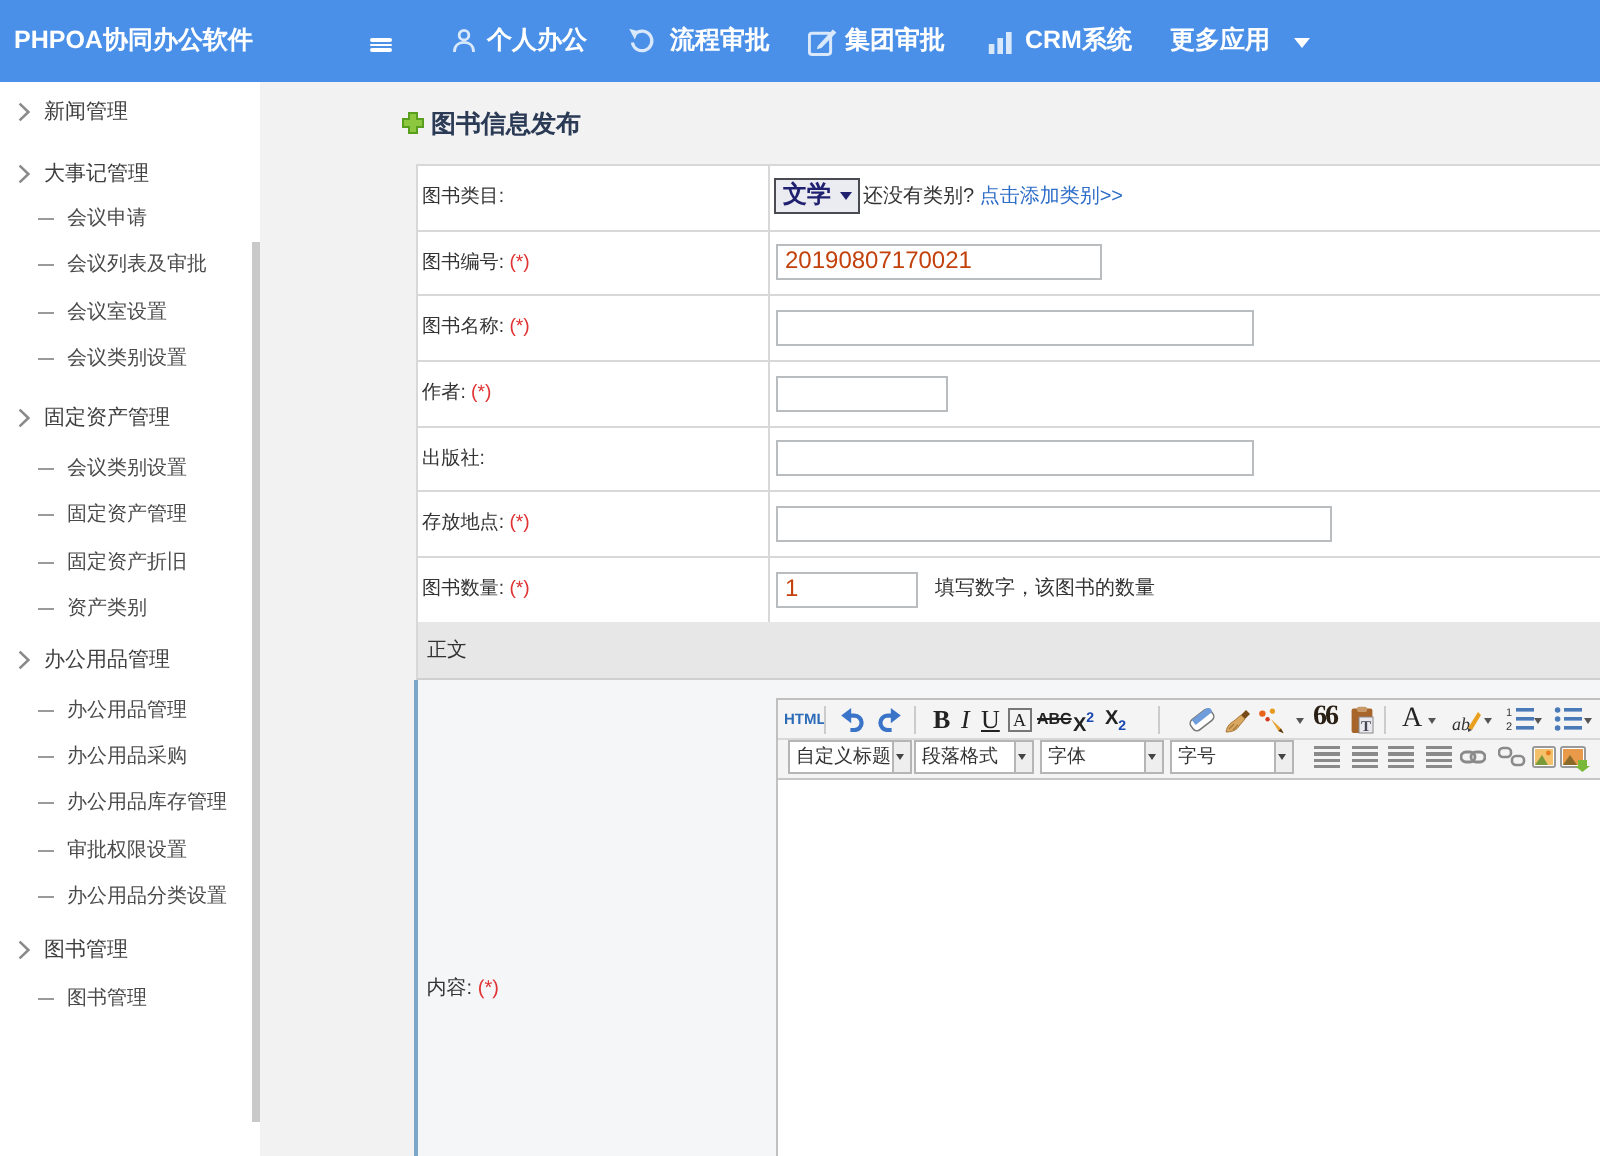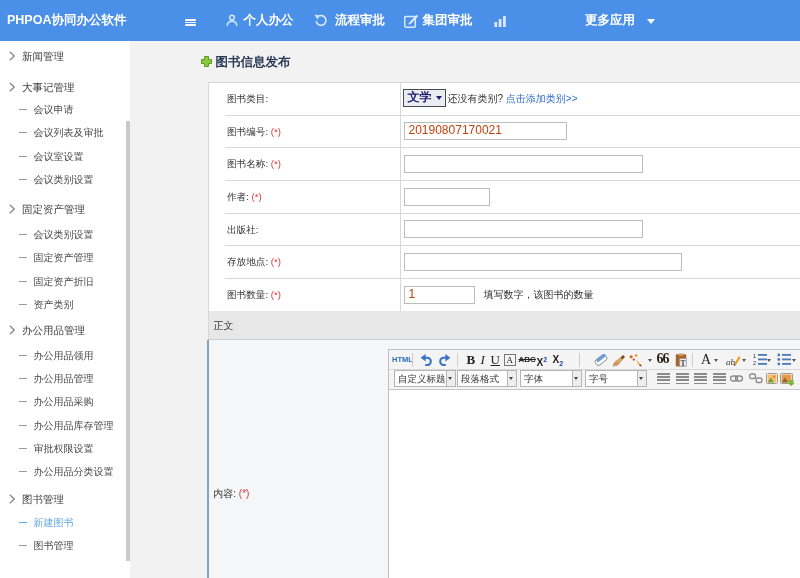--- a/index.html
+++ b/index.html
@@ -24,21 +24,21 @@
 .sel-top { color:#3f9bdc; }
 .sel-sub { color:#66a9e0 !important; }
 .sel-sub:before { background:#66a9e0 !important; }
 .sb-scroll { position:absolute; left:125.5px; top:80px; width:4px; height:440px; background:#c9c9c9; }
 
 
 .main { position:absolute; left:130px; top:41px; width:670px; height:537px; background:#f2f2f2; overflow:hidden; }
 .title { position:absolute; left:85.5px; top:12.5px; font-size:12.5px; font-weight:bold; color:#2b3a55; }
 
 
-.ftable { position:absolute; left:77.5px; top:41px; width:593px; background:#fff; border-top:1px solid #d8d8d8; border-left:1px solid #d8d8d8;padding-left:16px; }
+.ftable { position:absolute; left:77.5px; top:41px; width:593px; background:#fff; border-top:1px solid #d8d8d8; border-left:1px solid #d8d8d8; }
 .frow { position:relative; height:32.7px; border-bottom:1px solid #d8d8d8; }
 .flabel { position:absolute; left:0; top:0; bottom:0; width:176px; border-right:1px solid #d8d8d8; font-size:9.6px; color:#333; line-height:32.7px; padding-left:2.5px; white-space:nowrap; }
 .req { color:#e03333; }
 .ffield { position:absolute; left:177px; top:0; bottom:0; right:0; font-size:10px; }
 .inp { position:absolute; top:6.5px; height:18px; border:1px solid #b9bdbf; background:#fff; font-size:12px; color:#c2410c; line-height:15px; padding-left:4px; white-space:nowrap; }
 .ftxt { position:absolute; top:0; line-height:32.7px; font-size:10px; color:#333; white-space:nowrap; }
 
 .zrow { position:absolute; left:77.5px; top:270.4px; width:593px; height:29px; background:#e7e7e7; border-left:1px solid #d8d8d8; border-bottom:1px solid #cfcfcf; font-size:10px; color:#333; line-height:29px; padding-left:5px; }
 .crow { position:absolute; left:76.8px; top:299.4px; width:593.2px; height:237.6px; background:#f5f6f8; border-left:2px solid #7da7c9; }
 .clabel { position:absolute; left:4.5px; top:147px; font-size:10px; color:#333; }
@@ -78,20 +78,21 @@
   <svg class="nav-ico" style="left:404px;top:13.5px" width="15" height="14" viewBox="0 0 15 14">
       <rect x="0.7" y="2.6" width="10.6" height="10.6" rx="1.3" fill="none" stroke="#d9e9fb" stroke-width="1.5"></rect>
       <path d="M4.9 9 L12.4 0.7 L14.2 2.3 L6.7 10 L4.4 10.6 Z" fill="#d9e9fb"></path>
     </svg>
   <div class="nav-item" style="left:422.5px">集团审批</div>
   <svg class="nav-ico" style="left:493.5px;top:15px" width="13" height="12" viewBox="0 0 13 12">
       <rect x="0.4" y="7" width="2.8" height="5" fill="#d9e9fb"></rect>
       <rect x="4.7" y="4" width="2.8" height="8" fill="#d9e9fb"></rect>
       <rect x="9" y="1" width="2.8" height="11" fill="#d9e9fb"></rect>
     </svg>
+  <div class="nav-item" style="left:512.5px">CRM系统</div>
   <div class="nav-item" style="left:585px">更多应用</div>
   <div style="position:absolute;left:647px;top:18.5px;border-left:4.5px solid transparent;border-right:4.5px solid transparent;border-top:5px solid #fff"></div>
 </div>
 
 <div class="sidebar">
   <div class="sb-top"><svg class="arr" width="6" height="10" viewBox="0 0 6 10">
         <path d="M0.8 0.8 L5.2 5 L0.8 9.2" fill="none" stroke="#8a8a8a" stroke-width="1.3"></path>
       </svg>新闻管理</div>
   <div class="sb-top"><svg class="arr" width="6" height="10" viewBox="0 0 6 10">
         <path d="M0.8 0.8 L5.2 5 L0.8 9.2" fill="none" stroke="#8a8a8a" stroke-width="1.3"></path>
@@ -108,32 +109,30 @@
   <ul class="sb-sub" style="margin-top:-1.5px;margin-bottom:-1px">
     <li>会议类别设置</li>
     <li>固定资产管理</li>
     <li>固定资产折旧</li>
     <li>资产类别</li>
   </ul>
   <div class="sb-top"><svg class="arr" width="6" height="10" viewBox="0 0 6 10">
         <path d="M0.8 0.8 L5.2 5 L0.8 9.2" fill="none" stroke="#8a8a8a" stroke-width="1.3"></path>
       </svg>办公用品管理</div>
   <ul class="sb-sub" style="margin-top:-2px;margin-bottom:0px">
-    <li>办公用品领用</li>
     <li>办公用品管理</li>
     <li>办公用品采购</li>
     <li>办公用品库存管理</li>
     <li>审批权限设置</li>
     <li>办公用品分类设置</li>
   </ul>
   <div class="sb-top"><svg class="arr" width="6" height="10" viewBox="0 0 6 10">
         <path d="M0.8 0.8 L5.2 5 L0.8 9.2" fill="none" stroke="#8a8a8a" stroke-width="1.3"></path>
       </svg>图书管理</div>
   <ul class="sb-sub" style="margin-top:-3px">
-    <li class="sel-sub">新建图书</li>
     <li>图书管理</li>
   </ul>
   <div class="sb-scroll"></div>
 </div>
 
 <div class="main">
   <svg style="position:absolute;left:71px;top:15px" width="11" height="11" viewBox="0 0 11 11">
       <path d="M3.5 0.5 H7.5 V3.5 H10.5 V7.5 H7.5 V10.5 H3.5 V7.5 H0.5 V3.5 H3.5 Z" fill="#8dc63f" stroke="#5a9e1e" stroke-width="1"></path>
     </svg>
   <div class="title">图书信息发布</div>

